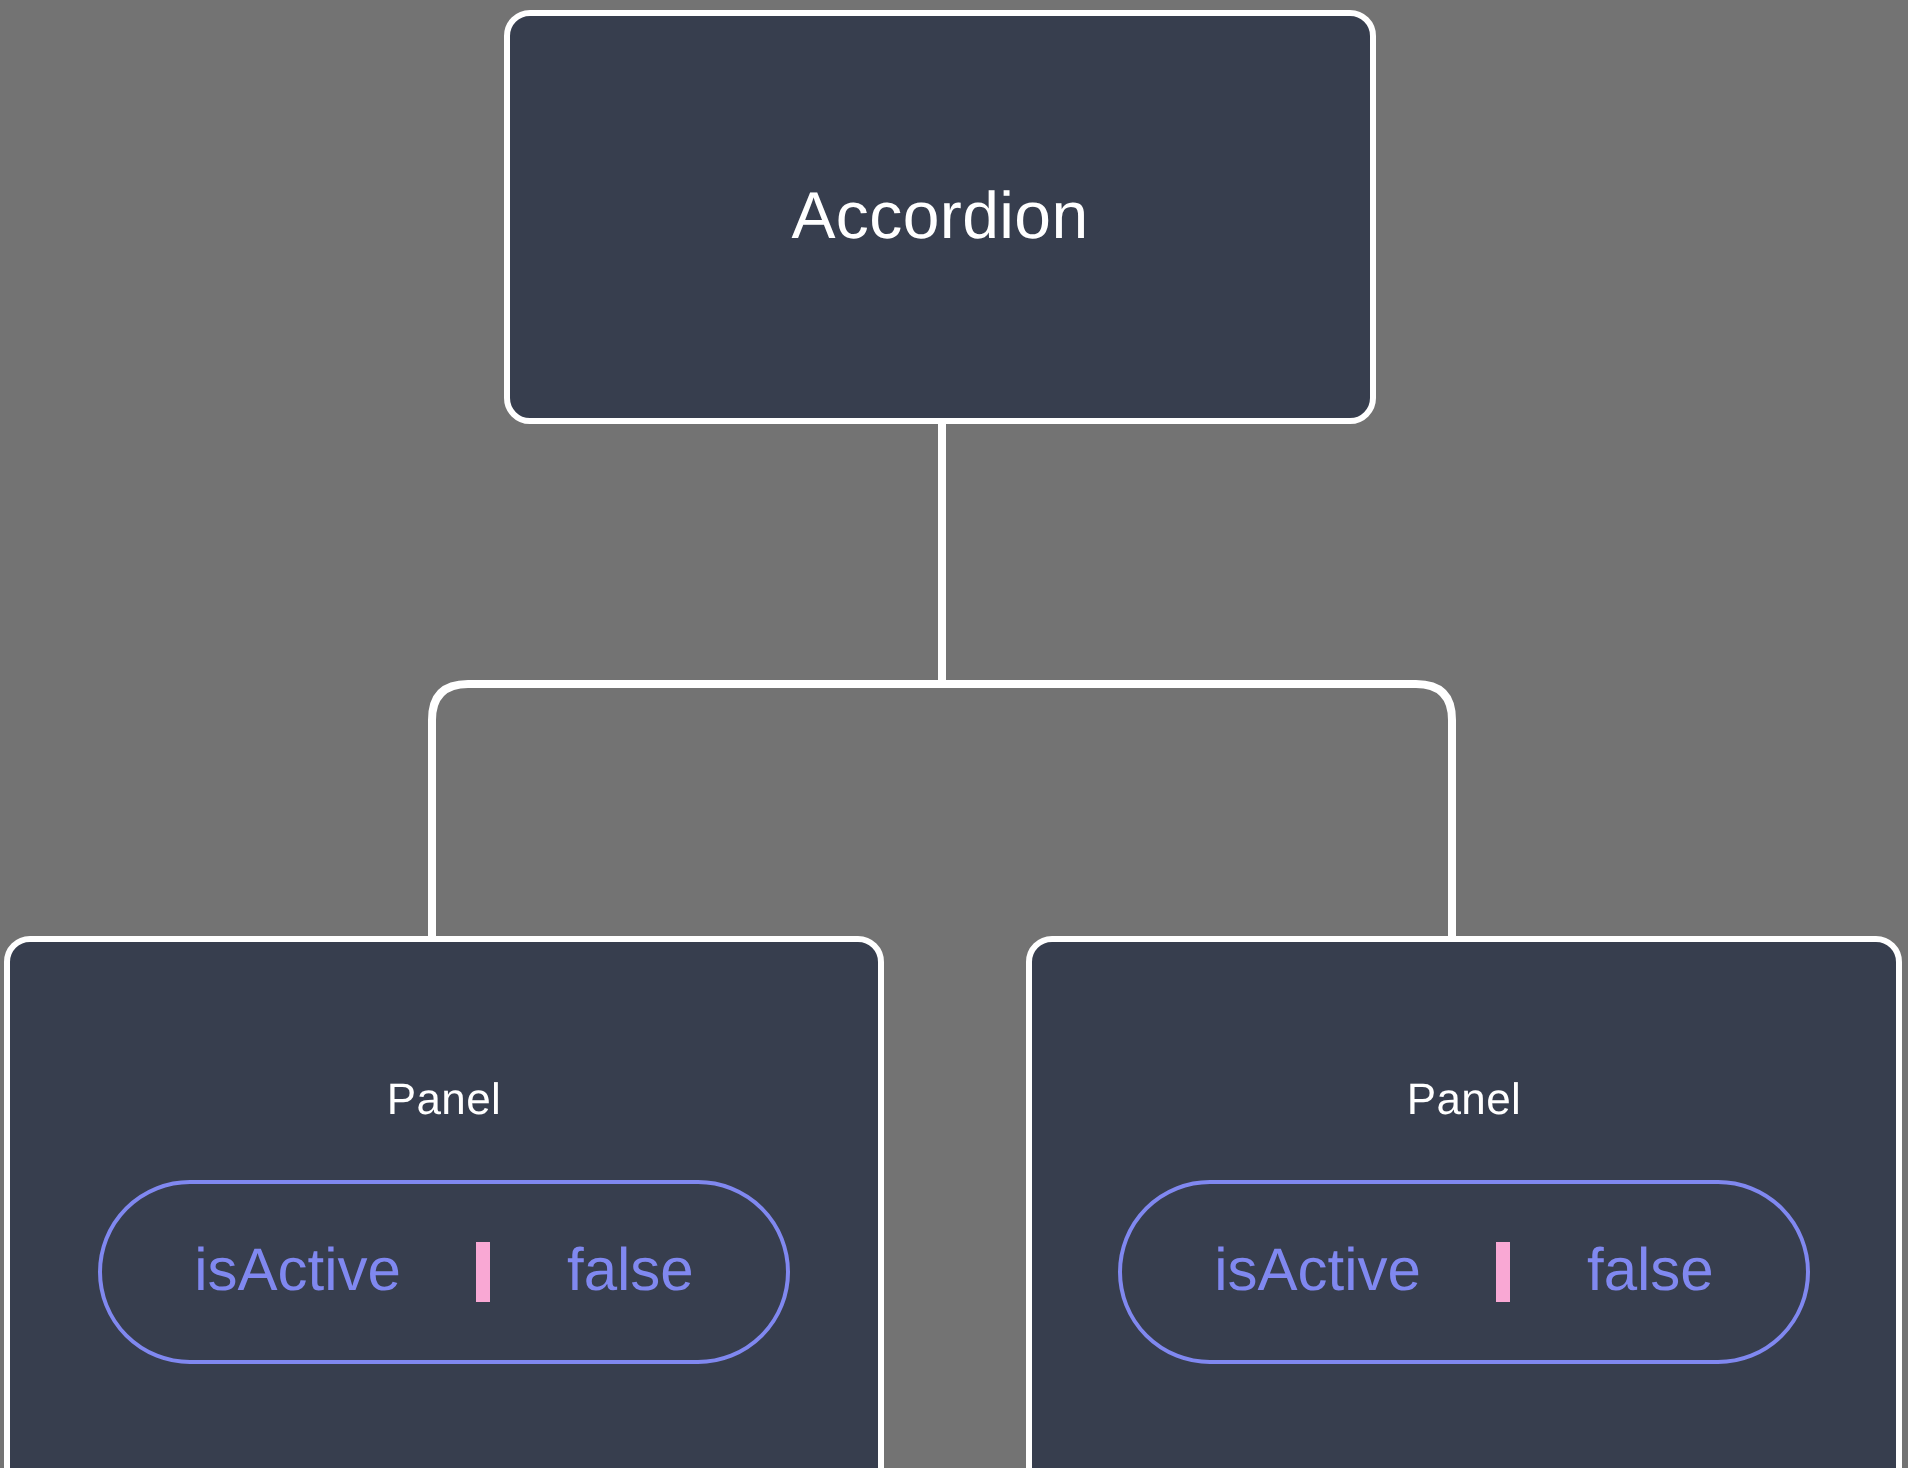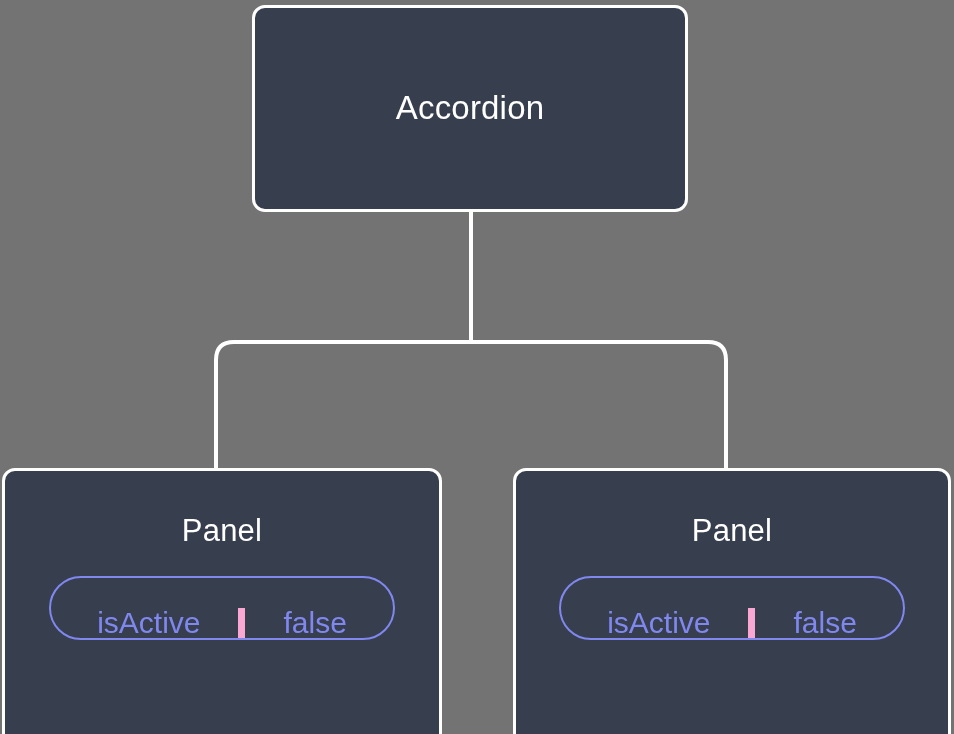--- a/index.html
+++ b/index.html
@@ -65,29 +65,30 @@
   .node-title {
     color: #ffffff;
     font-size: 33px;
     font-weight: 400;
     letter-spacing: 0.2px;
     line-height: 1.1;
     white-space: nowrap;
   }
   .node-panel-left .node-title,
   .node-panel-right .node-title {
-    font-size: 31px;
+    font-size: 22px;
+    margin-top: 24px;
   }
   
   .prop-pill {
     margin-top: 28px;
     box-sizing: border-box;
     display: flex;
-    align-items: flex-end;
-    height: 64px;
+    align-items: center;
+    height: 92px;
     border: 2px solid #8088f0;
     border-radius: 46px;
     background: transparent;
     overflow: hidden;
   }
   .prop-key, .prop-value {
     display: flex;
     align-items: center;
     justify-content: center;
     color: #8088f0;

